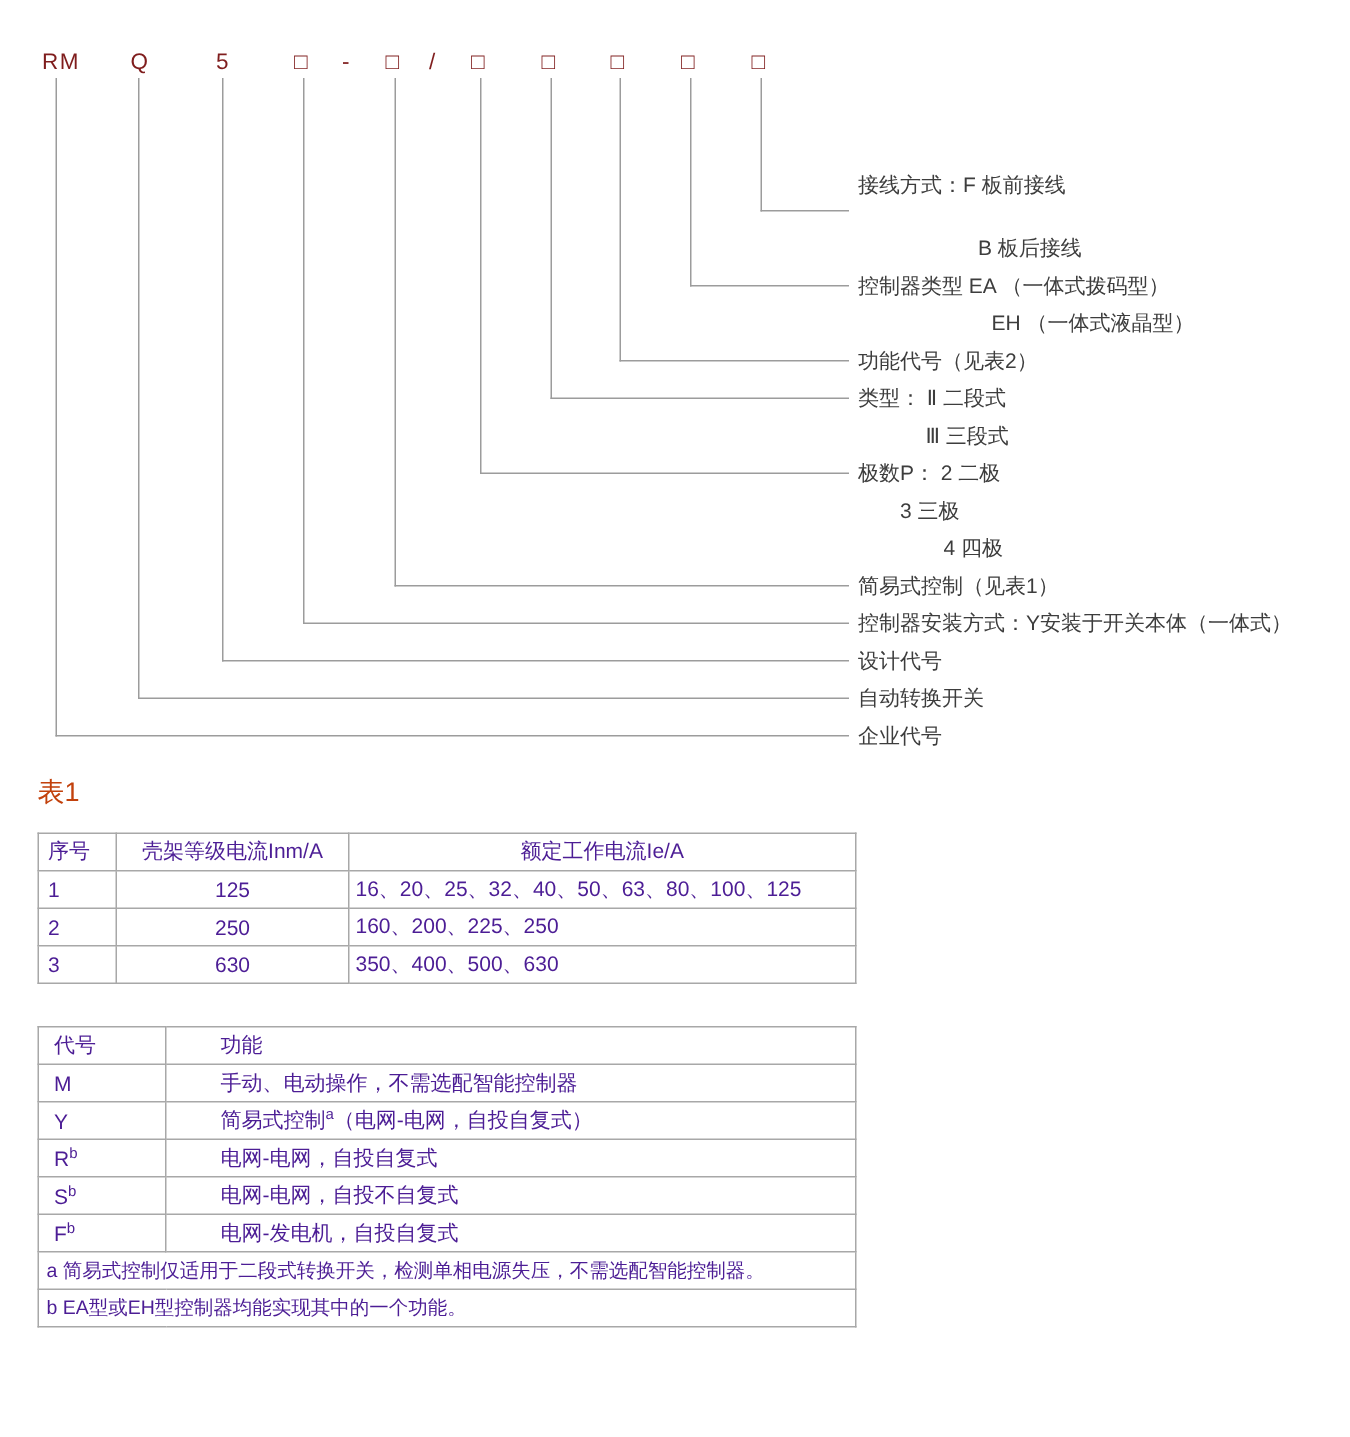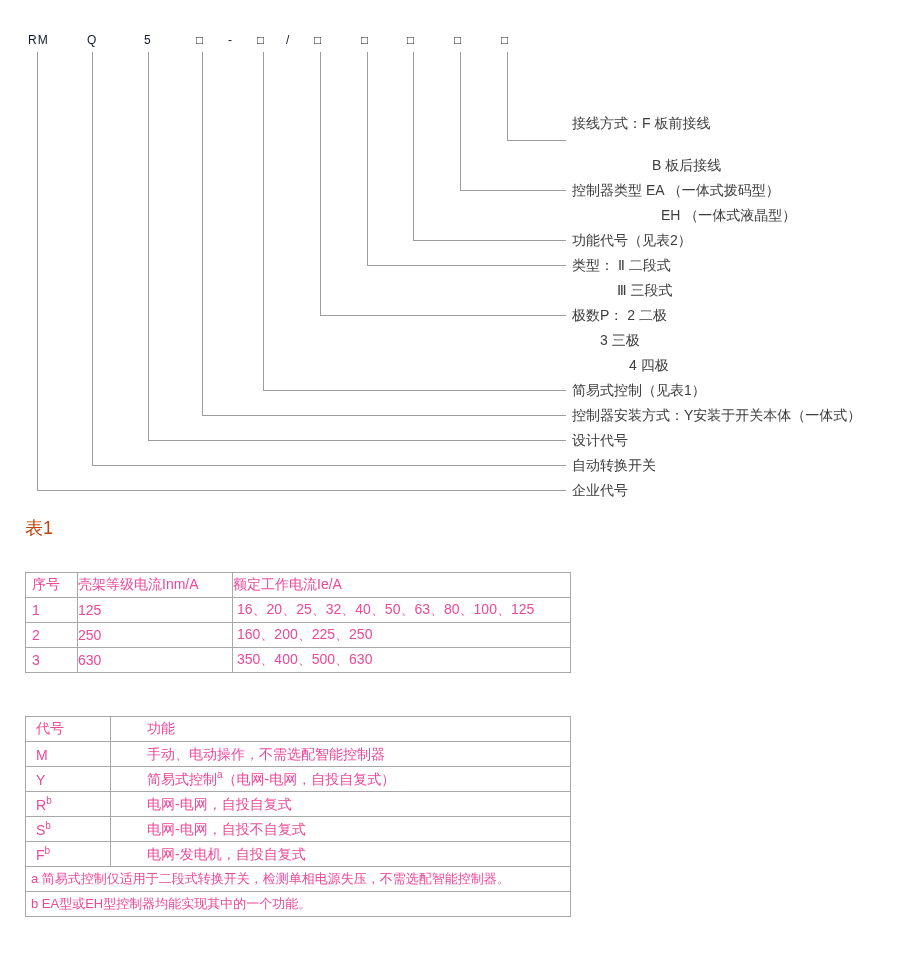--- a/index.html
+++ b/index.html
@@ -1,33 +1,33 @@
 <!DOCTYPE html>
 <html><head>
 <meta charset="utf-8">
 <style>
   html,body { margin:0; padding:0; background:#ffffff; }
   body { font-family:"Liberation Sans","DejaVu Sans",sans-serif; color:#3d3d3d; }
   .page { position:relative; width:900px; height:958px; background:#fff; overflow:hidden; }
 
   
-  .tok { position:absolute; top:33px; font-size:12px; color:#0f172a; letter-spacing:1px; }
+  .tok { position:absolute; top:33px; font-size:15px; color:#7f1d1d; letter-spacing:1px; }
 
   
   .conn { position:absolute; border-left:1px solid #9c9c9c; border-bottom:1px solid #9c9c9c; }
 
   
   .lbl { position:absolute; font-size:14px; line-height:19px; white-space:nowrap; color:#3d3d3d; }
 
   
   .tablewrap { position:absolute; }
   .caption { font-size:18px; margin-bottom:15px; color:#c2410c; }
-  table { border-collapse:collapse; table-layout:fixed; font-size:14px; color:#ec4899;margin-top:32px; }
+  table { border-collapse:collapse; table-layout:fixed; font-size:14px; color:#4c1d95; }
   td, th { border:1px solid #a8a8a8; font-weight:normal; height:24px; padding:0; text-align:left; }
-  .t1 th.c, .t1 td.c { text-align:left; }
+  .t1 th.c, .t1 td.c { text-align:center; }
   .pl6  { padding-left:6px; }
   .pl12 { padding-left:4px; }
   .pl10 { padding-left:10px; }
   .pl36 { padding-left:36px; }
   .pl4  { padding-left:5px; }
   .fnote { font-size:13px; }
   sup { font-size:10px; }
 </style>
 </head>
 <body>

